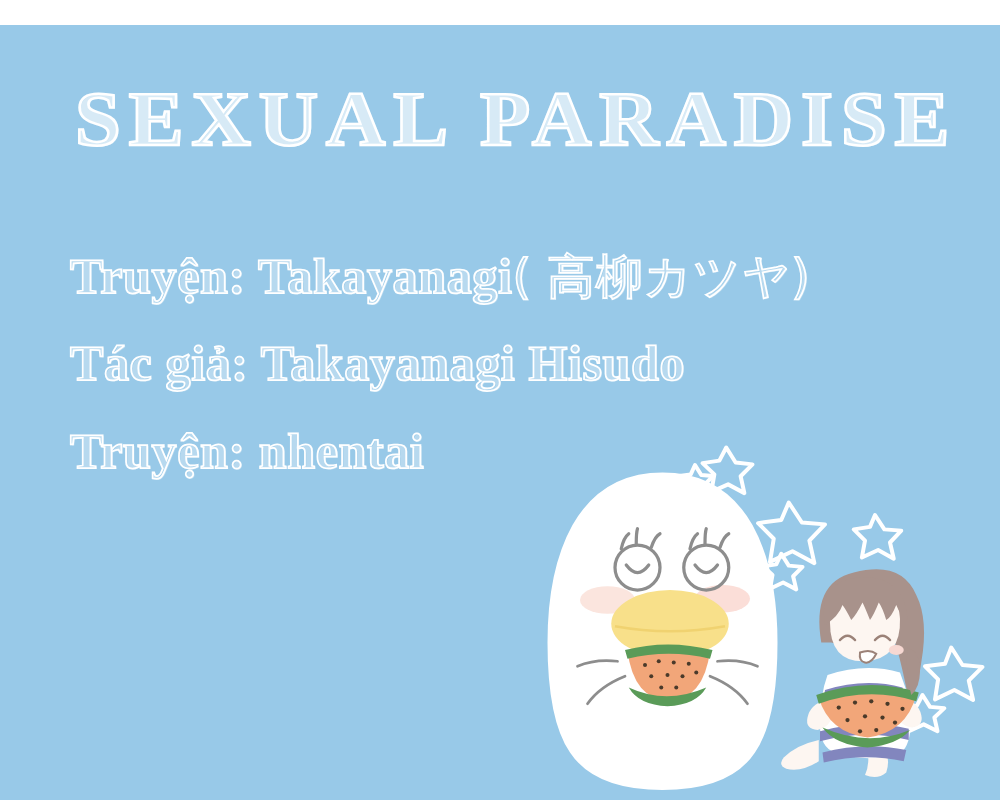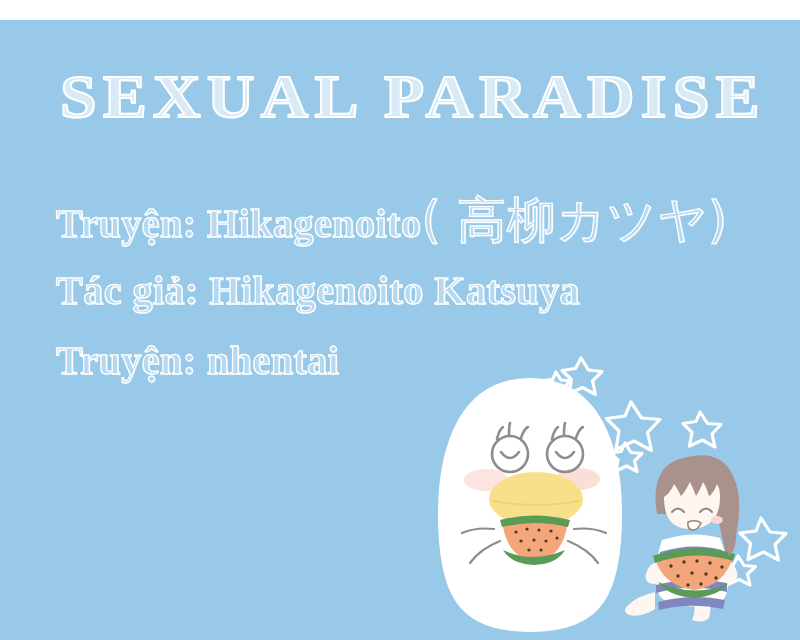--- a/index.html
+++ b/index.html
@@ -55,21 +55,21 @@
     height: 70px;
     color: transparent;
     -webkit-text-stroke: 1.4px #ffffff;
     text-shadow: 1px 1px 0 rgba(255,255,255,0.30);
     white-space: nowrap;
     letter-spacing: 0.5px;
   }
   .credit-line .jp {
     font-family: "DejaVu Sans", sans-serif;
     font-weight: 400;
-    font-size: 49px;
+    font-size: 38px;
     -webkit-text-stroke: 1.4px #ffffff;
   }
   .credit-line .amp {
     font-style: italic;
     font-family: "DejaVu Serif", serif;
   }
 
   
   .art {
     position: absolute;
@@ -215,25 +215,25 @@
 
       <path fill="#a8928b" d="M726 498 q10 4 10 18 q0 14 -7 20 q-5 -20 -3 -38 z"></path>
     </g>
   </svg>
 
   <div class="outline-title">SEXUAL PARADISE</div>
 
   <div class="credits">
 
     <div class="credit-line">
-      <span>Truyện: Hikagenoito</span><span class="jp">( 高柳カツヤ)</span>
+      <span>Truyện: Takayanagi</span><span class="jp">( 高柳カツヤ)</span>
     </div>
 
     <div class="credit-line">
-      <span>Tác giả: Hikagenoito Katsuya</span>
+      <span>Tác giả: Takayanagi Hisudo</span>
     </div>
 
 
     <div class="credit-line">
       <span>Truyện: nhentai</span>
     </div>
 
   </div>
 </div>
 

